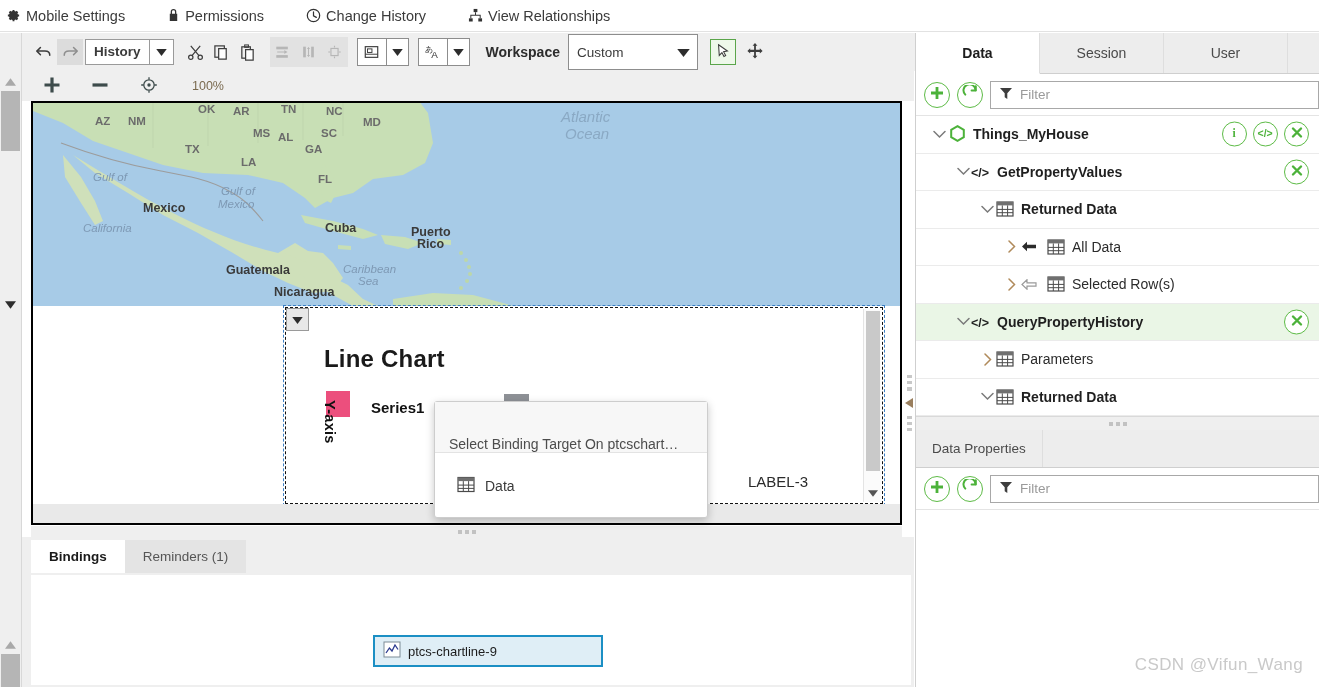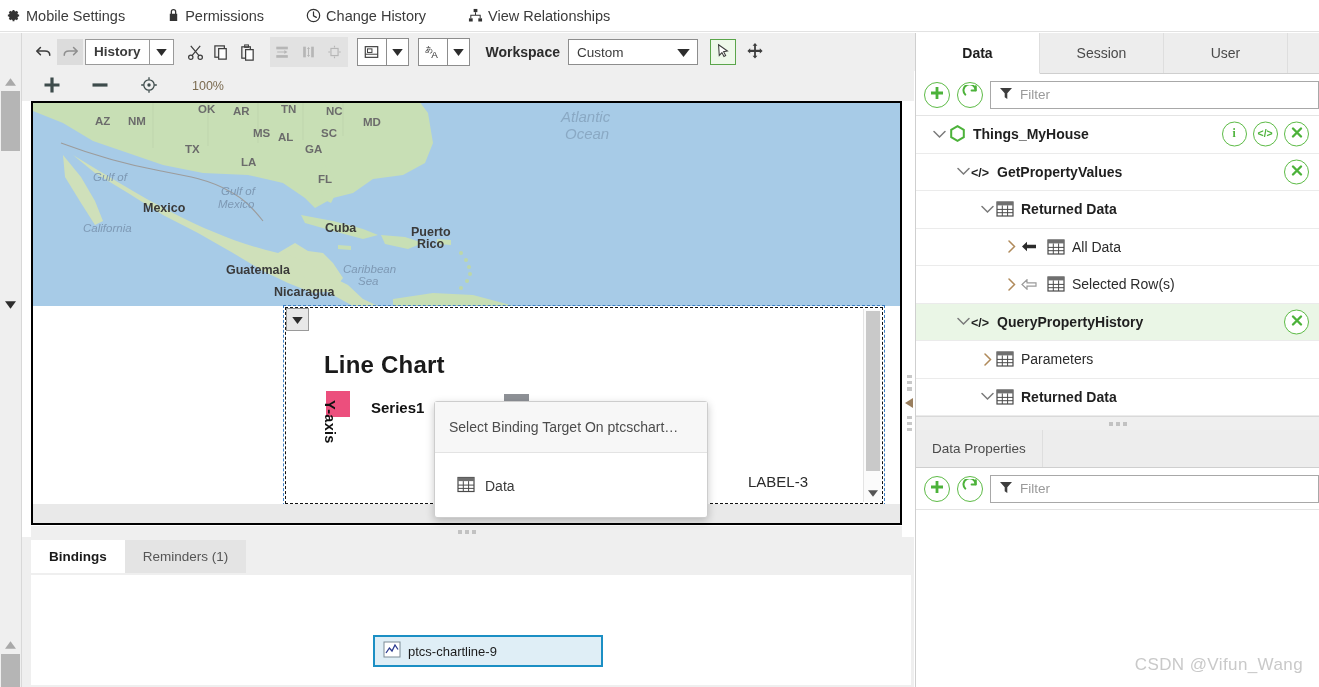--- a/index.html
+++ b/index.html
@@ -86,21 +86,21 @@
     background: #fff;
     cursor: pointer;
   }
   .split-btn .main { width: 28px; height: 26px; display:flex; align-items:center; justify-content:center;}
   .split-btn .arr { width: 22px; height: 26px; border-left: 1px solid #8d8d8d; display:flex; align-items:center; justify-content:center;}
   .ws-label {
     font-size: 14px; font-weight: bold; color: #2c2c2c;
     margin: 0 8px 0 16px;
   }
   .ws-select {
-    width: 130px; height: 26px;
+    width: 130px; height: 36px;
     border: 1px solid #8d8d8d;
     background: #fff;
     display: flex; align-items: center; justify-content: space-between;
     padding: 0 7px 0 8px;
     font-size: 13.5px; color: #3b3b3b;
     cursor: pointer;
   }
   .tool-sel {
     width: 26px; height: 26px;
     border: 1px solid #5aa54a;
@@ -219,21 +219,20 @@
     display: flex; align-items: center; justify-content: center;
     cursor: pointer;
     z-index: 5;
   }
   .chart-title {
     position: absolute;
     left: 38px; top: 37px;
     font-size: 24px; font-weight: bold;
     color: #1a1a1a;
     letter-spacing: 0.2px;
-    margin-top: 6px;
   }
   .yaxis-badge {
     position: absolute;
     left: 40px; top: 83px;
     width: 24px; height: 26px;
     background: #ec4f7d;
   }
   .yaxis-text {
     position: absolute;
     left: 36px; top: 92px;
@@ -474,21 +473,21 @@
     background: #ffffff;
     border: 1px solid #cdcdcd;
     border-radius: 3px;
     box-shadow: 0 3px 9px rgba(0,0,0,0.22);
     z-index: 50;
   }
   .popup-head {
     height: 51px;
     background: #f7f7f7;
     border-bottom: 1px solid #e3e3e3;
-    display: flex; align-items: center;
+    display: flex; align-items: flex-end;
     padding-left: 14px;
     font-size: 14px;
     color: #4c4c4c;
   }
   .popup-item {
     height: 65px;
     display: flex; align-items: center;
     gap: 10px; padding-left: 22px;
     font-size: 14px; color: #3a3a3a;
     cursor: pointer;

